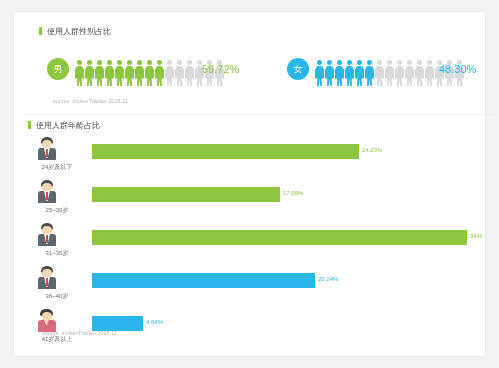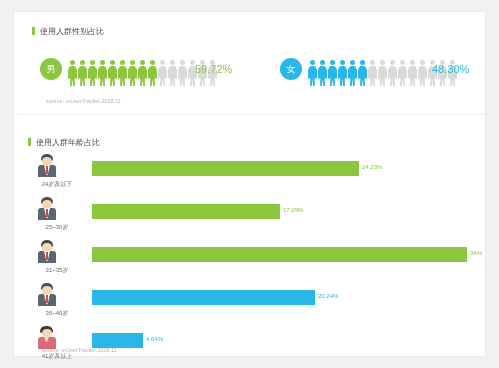--- a/index.html
+++ b/index.html
@@ -19,21 +19,21 @@
     top: 12px;
     width: 471px;
     height: 344px;
     background: #ffffff;
     box-shadow: 0 0 2px rgba(0,0,0,0.10);
   }
 
   
   .panel-gender {
     position: absolute;
-    left: 4px; top: 0;
+    left: 11px; top: 0;
     width: 471px;
     height: 102px;
     border-bottom: 1px solid #ededed;
   }
   .panel-title {
     position: absolute;
     left: 14px;
     top: 14px;
     font-size: 8px;
     color: #4a4a4a;
@@ -122,21 +122,21 @@
     color: #b4b4b4;
     white-space: nowrap;
   }
   .src.one { left: 28px; top: 86px; }
   .src.two { left: 28px; top: 326px; }
 
   
   .panel-age {
     position: absolute;
     left: 0;
-    top: 111px;
+    top: 94px;
     width: 407px;
     height: 242px;
   }
   .rows {
     position: absolute;
     left: 0;
     top: 30px;
     width: 471px;
   }
   .row {

